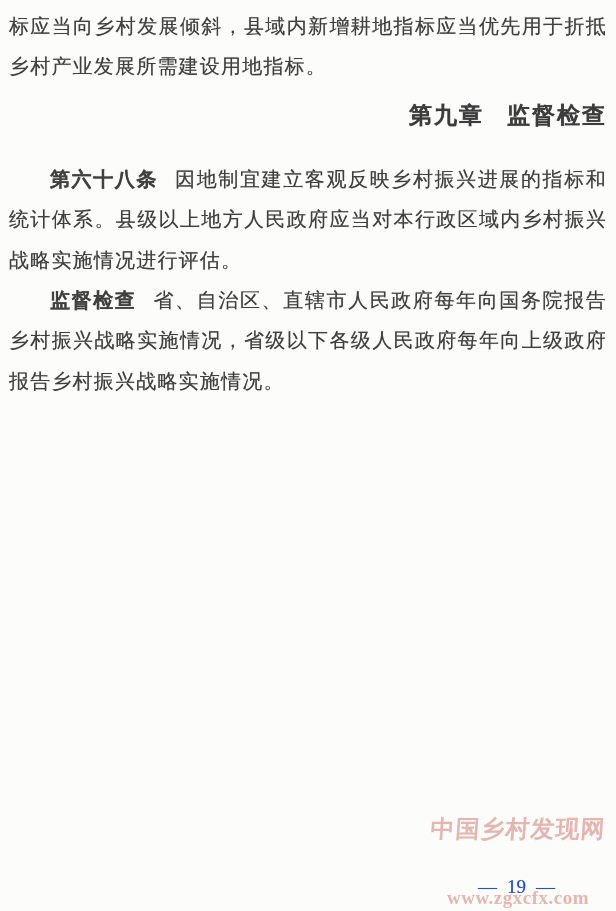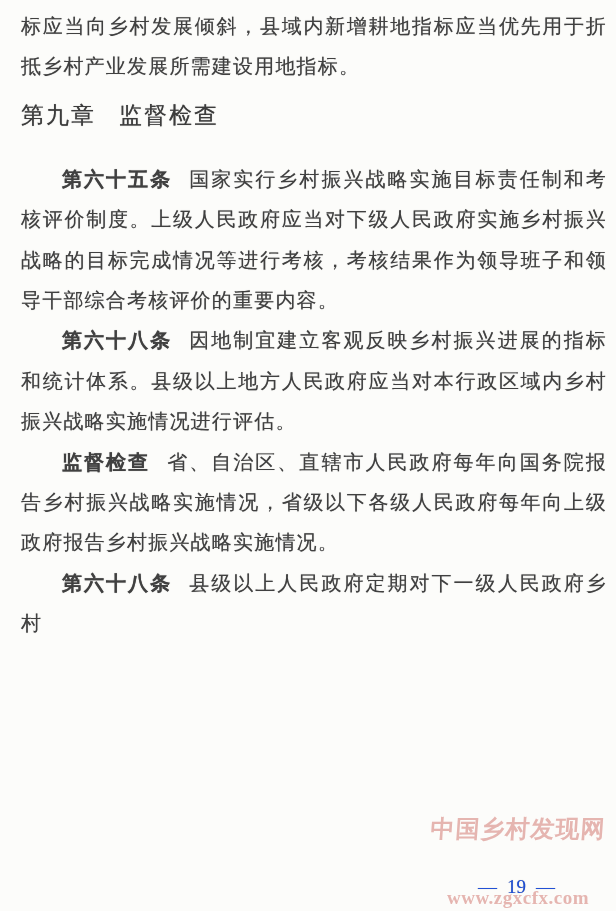--- a/index.html
+++ b/index.html
@@ -9,21 +9,20 @@
   }
   .page {
     position: relative;
     width: 616px;
     height: 911px;
     background: #fcfcfa;
     overflow: hidden;
     font-family: "Liberation Serif", "DejaVu Serif", serif;
     color: #404040;
     box-sizing: border-box;
-    padding-left: 12px;
   }
   .page-body {
     padding: 6px 9px 0 9px;
   }
   .body-text {
     margin: 0;
     font-size: 20px;
     line-height: 40.4px;
     letter-spacing: 1.2px;
     text-align: justify;
@@ -35,22 +34,22 @@
   }
   .article-label {
     font-weight: bold;
     margin-right: 17px;
     text-shadow: 0 0 0.7px rgba(60, 60, 60, 0.8);
   }
   .chapter {
     margin: 8px 0 22px 0;
     font-size: 23px;
     line-height: 42px;
-    font-weight: normal;
-    text-align: left;
+    font-weight: bold;
+    text-align: right;
     letter-spacing: 2px;
     color: #3c3c3c;
     text-shadow: 0 0 0.7px rgba(60, 60, 60, 0.8);
   }
   .chapter-title-part {
     margin-left: 23px;
   }
   .watermark {
     position: absolute;
     right: 3px;
@@ -96,36 +95,30 @@
 <div class="page" style="background: rgb(252, 252, 250); color: rgb(64, 64, 64);">
   <div class="page-body">
 
     <p class="body-text">标应当向乡村发展倾斜，县域内新增耕地指标应当优先用于折抵乡村产业发展所需建设用地指标。</p>
 
 
     <h2 class="chapter">
       <span>第九章</span><span class="chapter-title-part">监督检查</span>
     </h2>
 
-    <p class="body-text indent">
-      <span class="article-label">第六十五条</span><span>国家实行乡村振兴战略实施目标责任制和考核评价制度。上级人民政府应当对下级人民政府实施乡村振兴战略的目标完成情况等进行考核，考核结果作为领导班子和领导干部综合考核评价的重要内容。</span>
-    </p>
 
     <p class="body-text indent">
       <span class="article-label">第六十八条</span><span>因地制宜建立客观反映乡村振兴进展的指标和统计体系。县级以上地方人民政府应当对本行政区域内乡村振兴战略实施情况进行评估。</span>
     </p>
 
     <p class="body-text indent">
       <span class="article-label">监督检查</span><span>省、自治区、直辖市人民政府每年向国务院报告乡村振兴战略实施情况，省级以下各级人民政府每年向上级政府报告乡村振兴战略实施情况。</span>
     </p>
 
 
-    <p class="body-text indent">
-      <span class="article-label">第六十八条</span><span>县级以上人民政府定期对下一级人民政府乡村</span>
-    </p>
 
   </div>
 
   <div class="watermark" style="color: rgb(226, 169, 164);">
     <div class="wm-title">中国乡村发现网</div>
     <div class="wm-url">www.zgxcfx.com</div>
   </div>
 
   <div class="footer">
     <span class="dash">—</span><span class="num">19</span><span class="dash">—</span>

